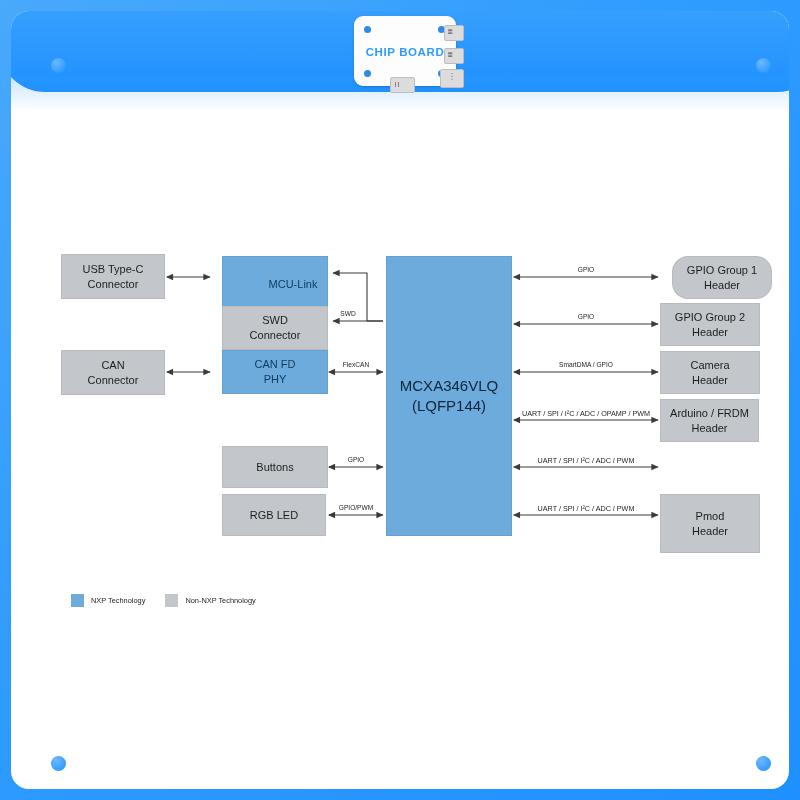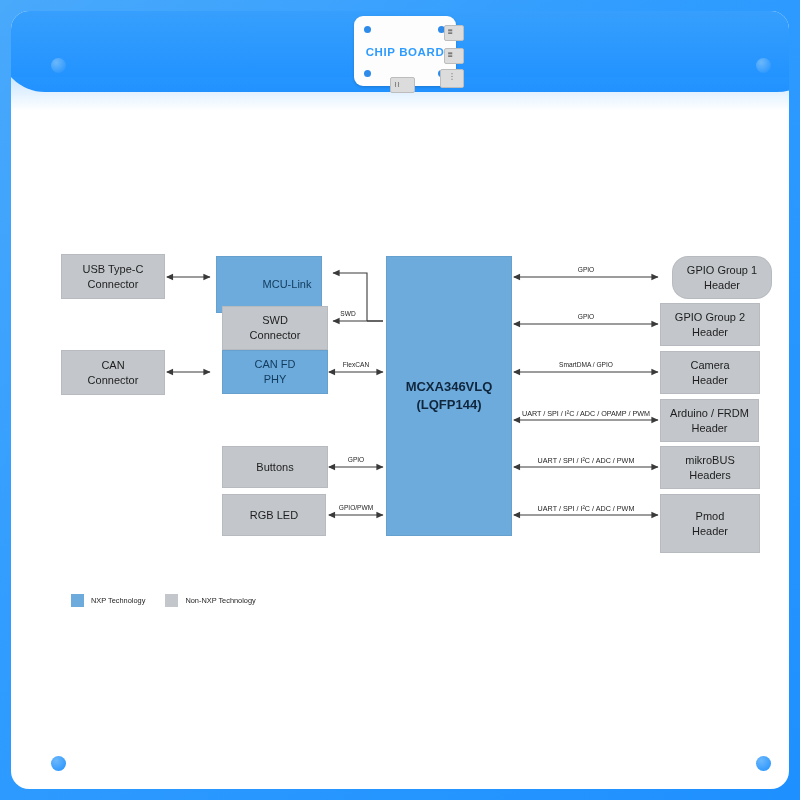--- a/index.html
+++ b/index.html
@@ -48,21 +48,21 @@
   .dot-tl{left:40px;top:47px;} .dot-tr{left:745px;top:47px;}
   .dot-bl{left:40px;top:745px;} .dot-br{left:745px;top:745px;}
 
   
   .diagram{position:absolute;left:0;top:0;width:800px;height:800px;}
   .blk{position:absolute;display:flex;align-items:center;justify-content:center;
     text-align:center;font-size:11px;color:#1d1d1d;line-height:1.35;
     border:1px solid rgba(0,0,0,0.06);box-sizing:border-box;padding:2px;}
   .blk.gray{background:#c3c7cb;}
   .blk.blue{background:#6cabdc;color:#123a5c;}
-  .blk.mcu{background:#6cabdc;color:#10263d;font-weight:bold;font-size:13px;}
+  .blk.mcu{background:#6cabdc;color:#10263d;font-weight:normal;font-size:15px;}
 
   .lbl{position:absolute;font-size:6.6px;color:#1d1d1d;text-align:center;
     white-space:nowrap;line-height:1;}
   .lbl.big{font-size:7.2px;}
 
   svg.wires{position:absolute;left:0;top:0;width:800px;height:800px;
     pointer-events:none;overflow:visible;}
 
   
   .legend{position:absolute;left:48px;top:583px;display:flex;align-items:center;gap:7px;margin-left:12px;}
@@ -150,21 +150,21 @@
           <span>Connector</span>
         </div>
       </div>
       <div class="blk gray" style="left:50px;top:339px;width:104px;height:45px;">
         <div>
           <span>CAN</span><br>
           <span>Connector</span>
         </div>
       </div>
 
-      <div class="blk blue" style="left:205px;top:245px;width:106px;height:57px;padding-left:38px;">
+      <div class="blk blue" style="left:211px;top:245px;width:106px;height:57px;padding-left:38px;">
         <div><span>MCU-Link</span></div>
       </div>
       <div class="blk gray" style="left:211px;top:295px;width:106px;height:44px;">
         <div>
           <span>SWD</span><br>
           <span>Connector</span>
         </div>
       </div>
       <div class="blk gray" style="left:211px;top:435px;width:106px;height:42px;">
         <div><span>Buttons</span></div>
@@ -201,26 +201,20 @@
       <div class="blk gray" style="left:649px;top:340px;width:100px;height:43px;">
         <div>
           <span>Camera</span><br>
           <span>Header</span>
         </div>
       </div>
       <div class="blk gray" style="left:649px;top:388px;width:99px;height:43px;">
         <div>
           <span>Arduino / FRDM</span><br>
           <span>Header</span>
-        </div>
-      </div>
-      <div class="blk gray" style="left:649px;top:435px;width:100px;height:43px;">
-        <div>
-          <span>mikroBUS</span><br>
-          <span>Headers</span>
         </div>
       </div>
       <div class="blk gray" style="left:649px;top:483px;width:100px;height:59px;">
         <div>
           <span>Pmod</span><br>
           <span>Header</span>
         </div>
       </div>
 
       <div class="lbl" style="left:337px;top:300px;transform:translateX(-50%);">SWD</div>

